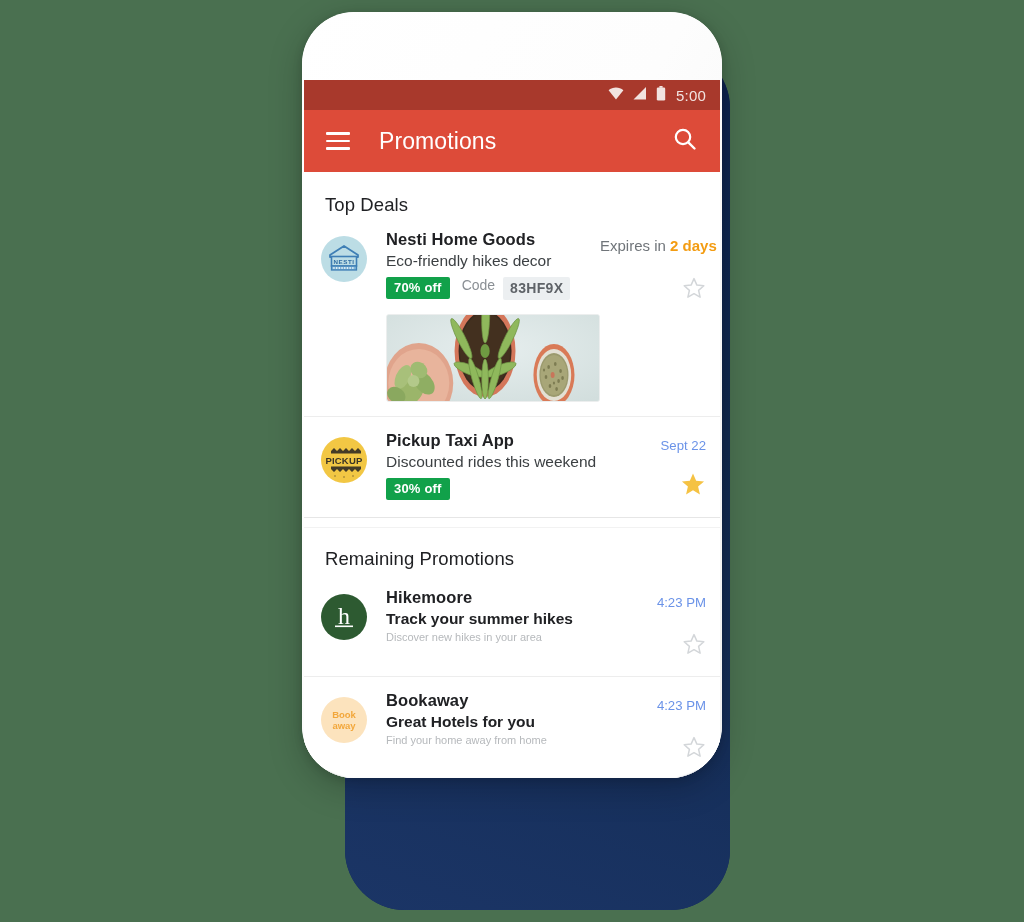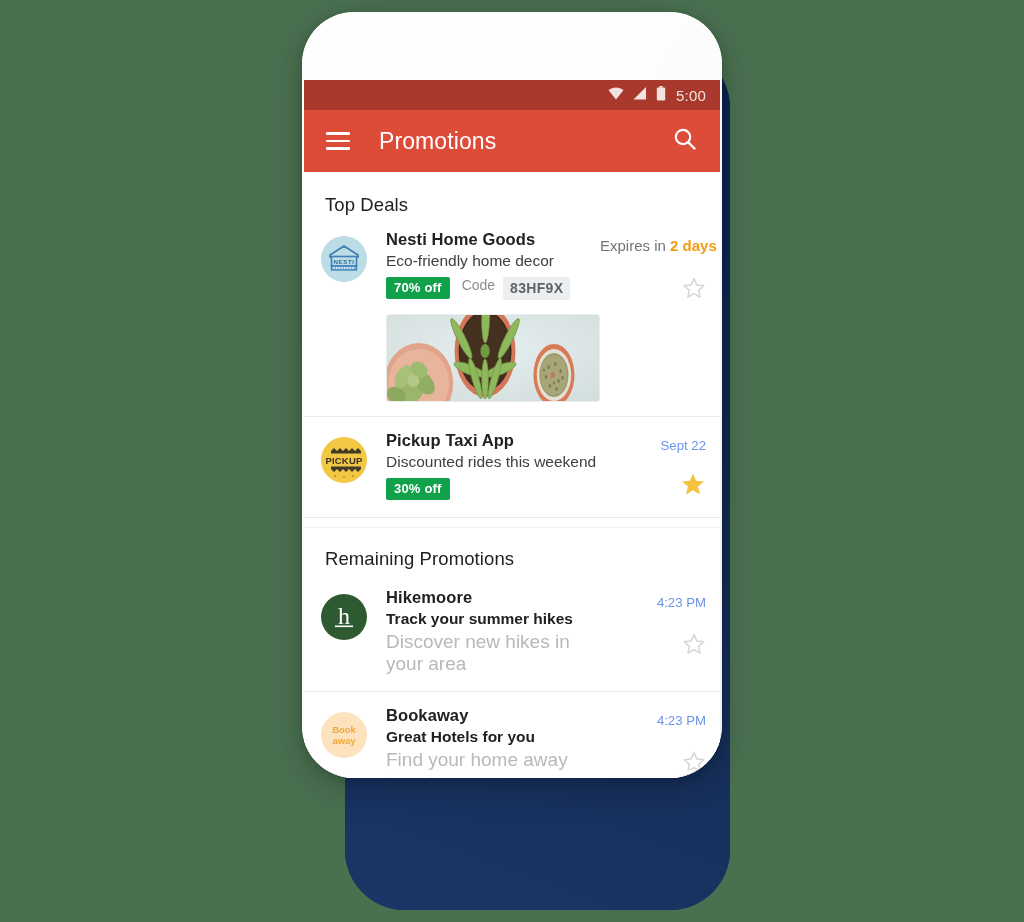--- a/index.html
+++ b/index.html
@@ -140,21 +140,21 @@
     color: #202124;
     letter-spacing: 0.1px;
   }
   .subject {
     font-size: 15.5px;
     color: #3c4043;
     margin-top: 3px;
   }
   .subject-bold { font-weight: 700; color:#202124; }
   .snippet {
-    font-size: 19px;
+    font-size: 11px;
     color: #b6b9bc;
     margin-top: 3px;
   }
   .meta-top { font-size: 15px; color: #70757a; white-space: nowrap; }
   .meta-accent { color: #f39c12; font-weight: 700; }
   .meta-time { font-size: 13.2px; color: #6b93e8; white-space: nowrap; }
 
   .badge-line { display: flex; align-items: flex-start; margin-top: 7px; }
   .badge {
     background: #11a14a;
@@ -286,21 +286,21 @@
                   <rect x="19.8" y="23.1" width="1.3" height="1.8"></rect>
                 <rect x="22.5" y="23.1" width="1.3" height="1.8"></rect>
                   <rect x="25.2" y="23.1" width="1.3" height="1.8"></rect>
               </g>
             </svg>
           </div>
         </div>
 
         <div class="row-main">
           <div class="brand">Nesti Home Goods</div>
-          <div class="subject">Eco-friendly home decor</div>
+          <div class="subject">Eco-friendly hikes decor</div>
           <div class="badge-line">
             <span class="badge">70% off</span>
             <span class="code-label">Code</span>
             <span class="code-chip">83HF9X</span>
           </div>
 
           <div id="promo-photo">
             <svg width="100%" height="100%" viewBox="0 0 320 86" preserveAspectRatio="none">
               <rect width="320" height="86" fill="#dde7e7"></rect>
               <rect width="320" height="86" fill="url(#vign)"></rect>

